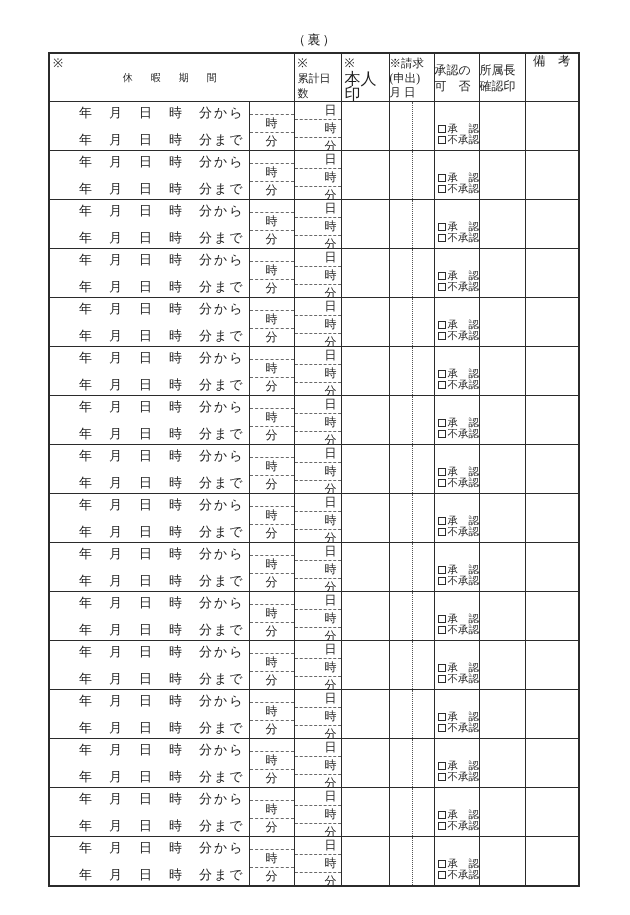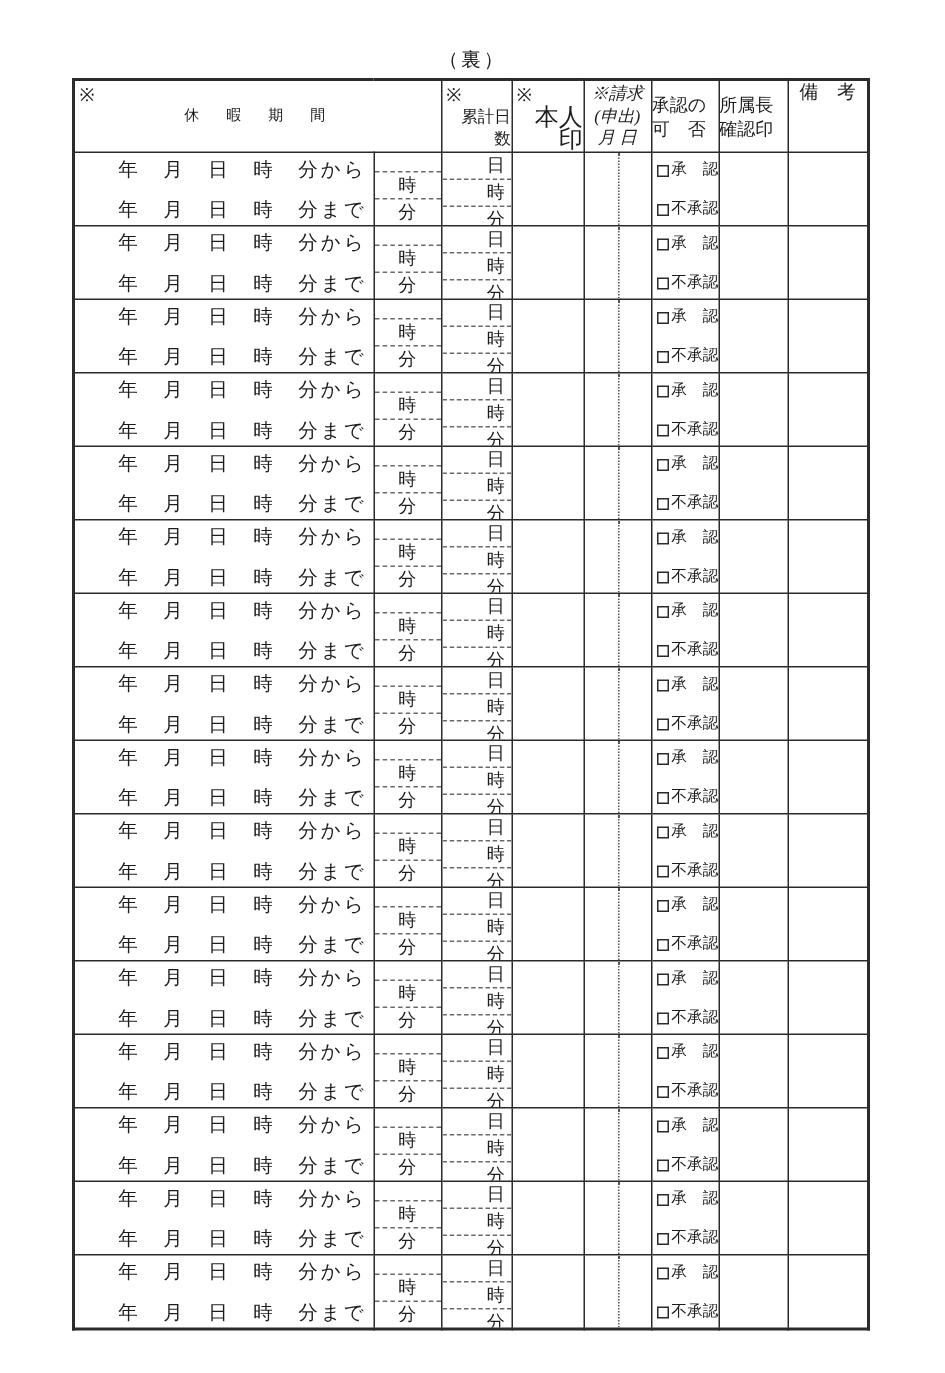--- a/index.html
+++ b/index.html
@@ -55,28 +55,27 @@
   .h-period-label {
     margin-top: 16px;
     text-align: center;
     font-size: 10px;
     letter-spacing: 4px;
   }
   .h-left {
     text-align: left;
     padding: 2px 0 0 3px;
   }
-  .h-left .l2 { font-size: 11px; letter-spacing: 0; text-align: right; }
+  .h-left .l2 { font-size: 11px; letter-spacing: 0; }
   .h-seal .l2 { font-size: 16px; }
   .h-center3 {
-    text-align: center;
+    text-align: left;
     padding-top: 2px;
     font-size: 11.5px;
     line-height: 14.5px;
-    font-style: italic;
   }
   .h-center2 {
     text-align: left;
     padding-top: 9px;
     font-size: 12px;
     line-height: 15.5px;
   }
   .h-center1 {
     text-align: center;
     font-size: 12.5px;
@@ -110,21 +109,21 @@
     position: absolute;
     left: 50%;
     top: 0;
     bottom: 0;
     width: 0;
     border-left: 1px dotted #555;
   }
   .approval-fill {
     display: flex;
     flex-direction: column;
-    justify-content: space-between;
+    justify-content: flex-end;
     padding: 6px 1px 5px 3px;
     font-size: 10.5px;
   }
   .cb-line {
     display: flex;
     align-items: center;
     gap: 2px;
     line-height: 11px;
     white-space: nowrap;
   }

